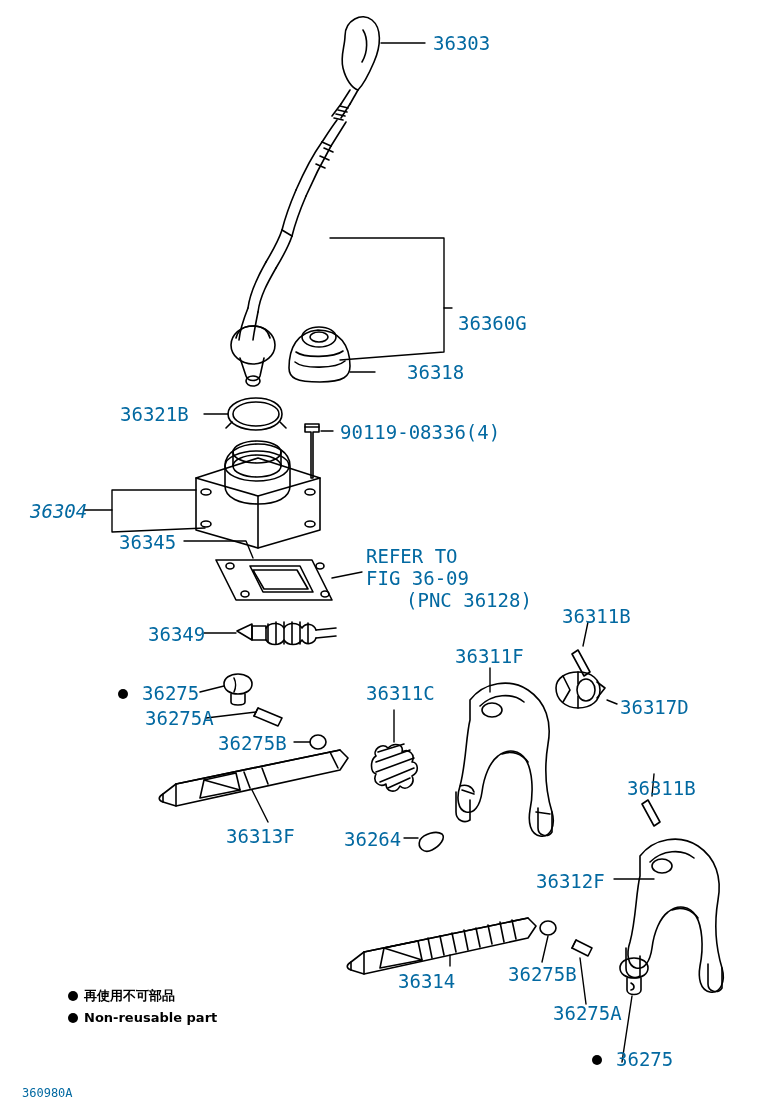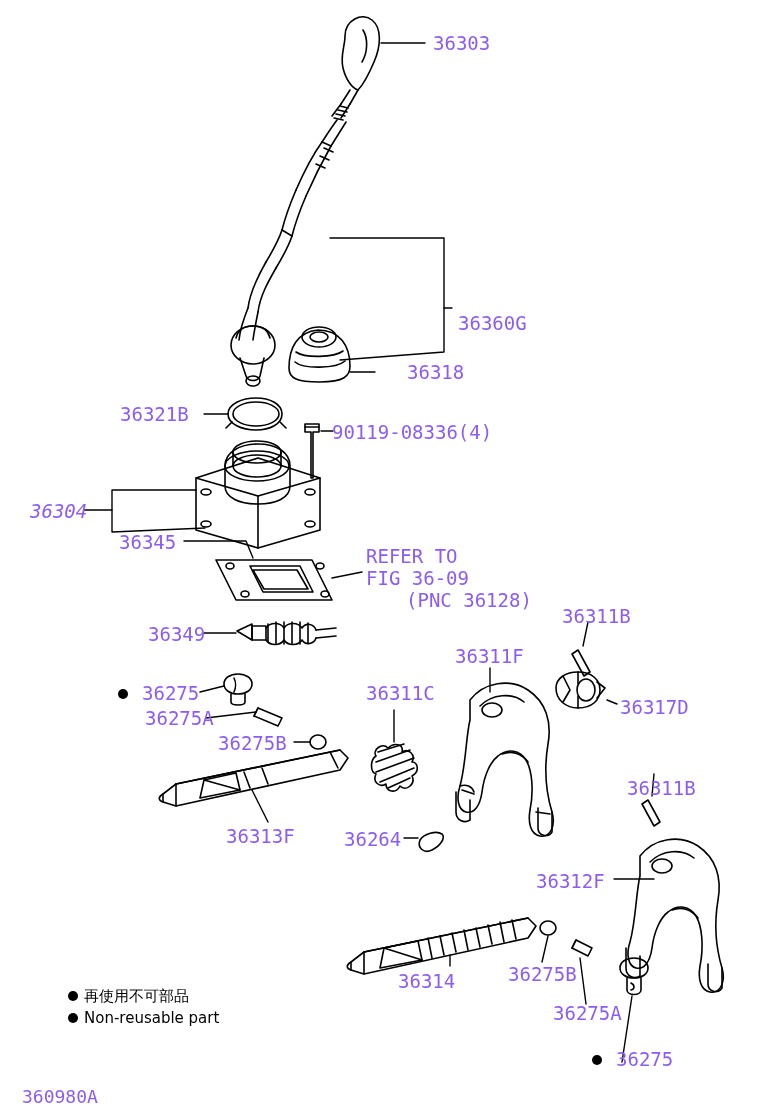--- a/index.html
+++ b/index.html
@@ -21,37 +21,38 @@
     position: absolute;
     left: 0;
     top: 0;
     width: 760px;
     height: 1112px;
   }
   .lbl {
     position: absolute;
     font-family: "DejaVu Sans Mono", monospace;
     font-size: 19px;
-    color: #8b5cf6;
+    color: #0369a1;
     white-space: pre;
     letter-spacing: 0px;
     line-height: 1.25;
   }
   .lbl.corner {
-    font-size: 18px;
+    font-size: 12px;
     font-family: "DejaVu Sans Mono", monospace;
   }
   .legend {
     position: absolute;
     left: 68px;
     top: 985px;
     font-family: "DejaVu Sans", sans-serif;
-    font-size: 15px;
+    font-size: 13px;
     color: #000;
     line-height: 20px;
+    font-weight: bold;
   }
   .legend .row {
     display: flex;
     align-items: center;
     gap: 6px;
     height: 22px;
   }
   .dot {
     display: inline-block;
     width: 10px;
@@ -273,21 +274,21 @@
       <path d="M586 1004 L580 958" stroke-width="1.4"></path>
 
       <path d="M622 1062 L632 996" stroke-width="1.4"></path>
     </g>
   </svg>
 
   <div class="lbl" style="left:433px; top:32px;">36303</div>
   <div class="lbl" style="left:458px; top:296px;margin-top:16px;">36360G</div>
   <div class="lbl" style="left:379px; top:361px;margin-left:28px;">36318</div>
   <div class="lbl" style="left:120px; top:403px;">36321B</div>
-  <div class="lbl" style="left:332px; top:421px;">90119-08336(4)</div>
+  <div class="lbl" style="left:340px; top:421px;">90119-08336(4)</div>
   <div class="lbl" style="left:30px; top:500px;font-style:italic;">36304</div>
   <div class="lbl" style="left:119px; top:531px;">36345</div>
   <div class="lbl" style="left:148px; top:623px;">36349</div>
 
   <div class="lbl bullet-lbl" style="left:118px; top:682px;">
     <span class="dot"></span><span>36275</span>
   </div>
   <div class="lbl" style="left:145px; top:707px;">36275A</div>
   <div class="lbl" style="left:218px; top:732px;">36275B</div>
 

